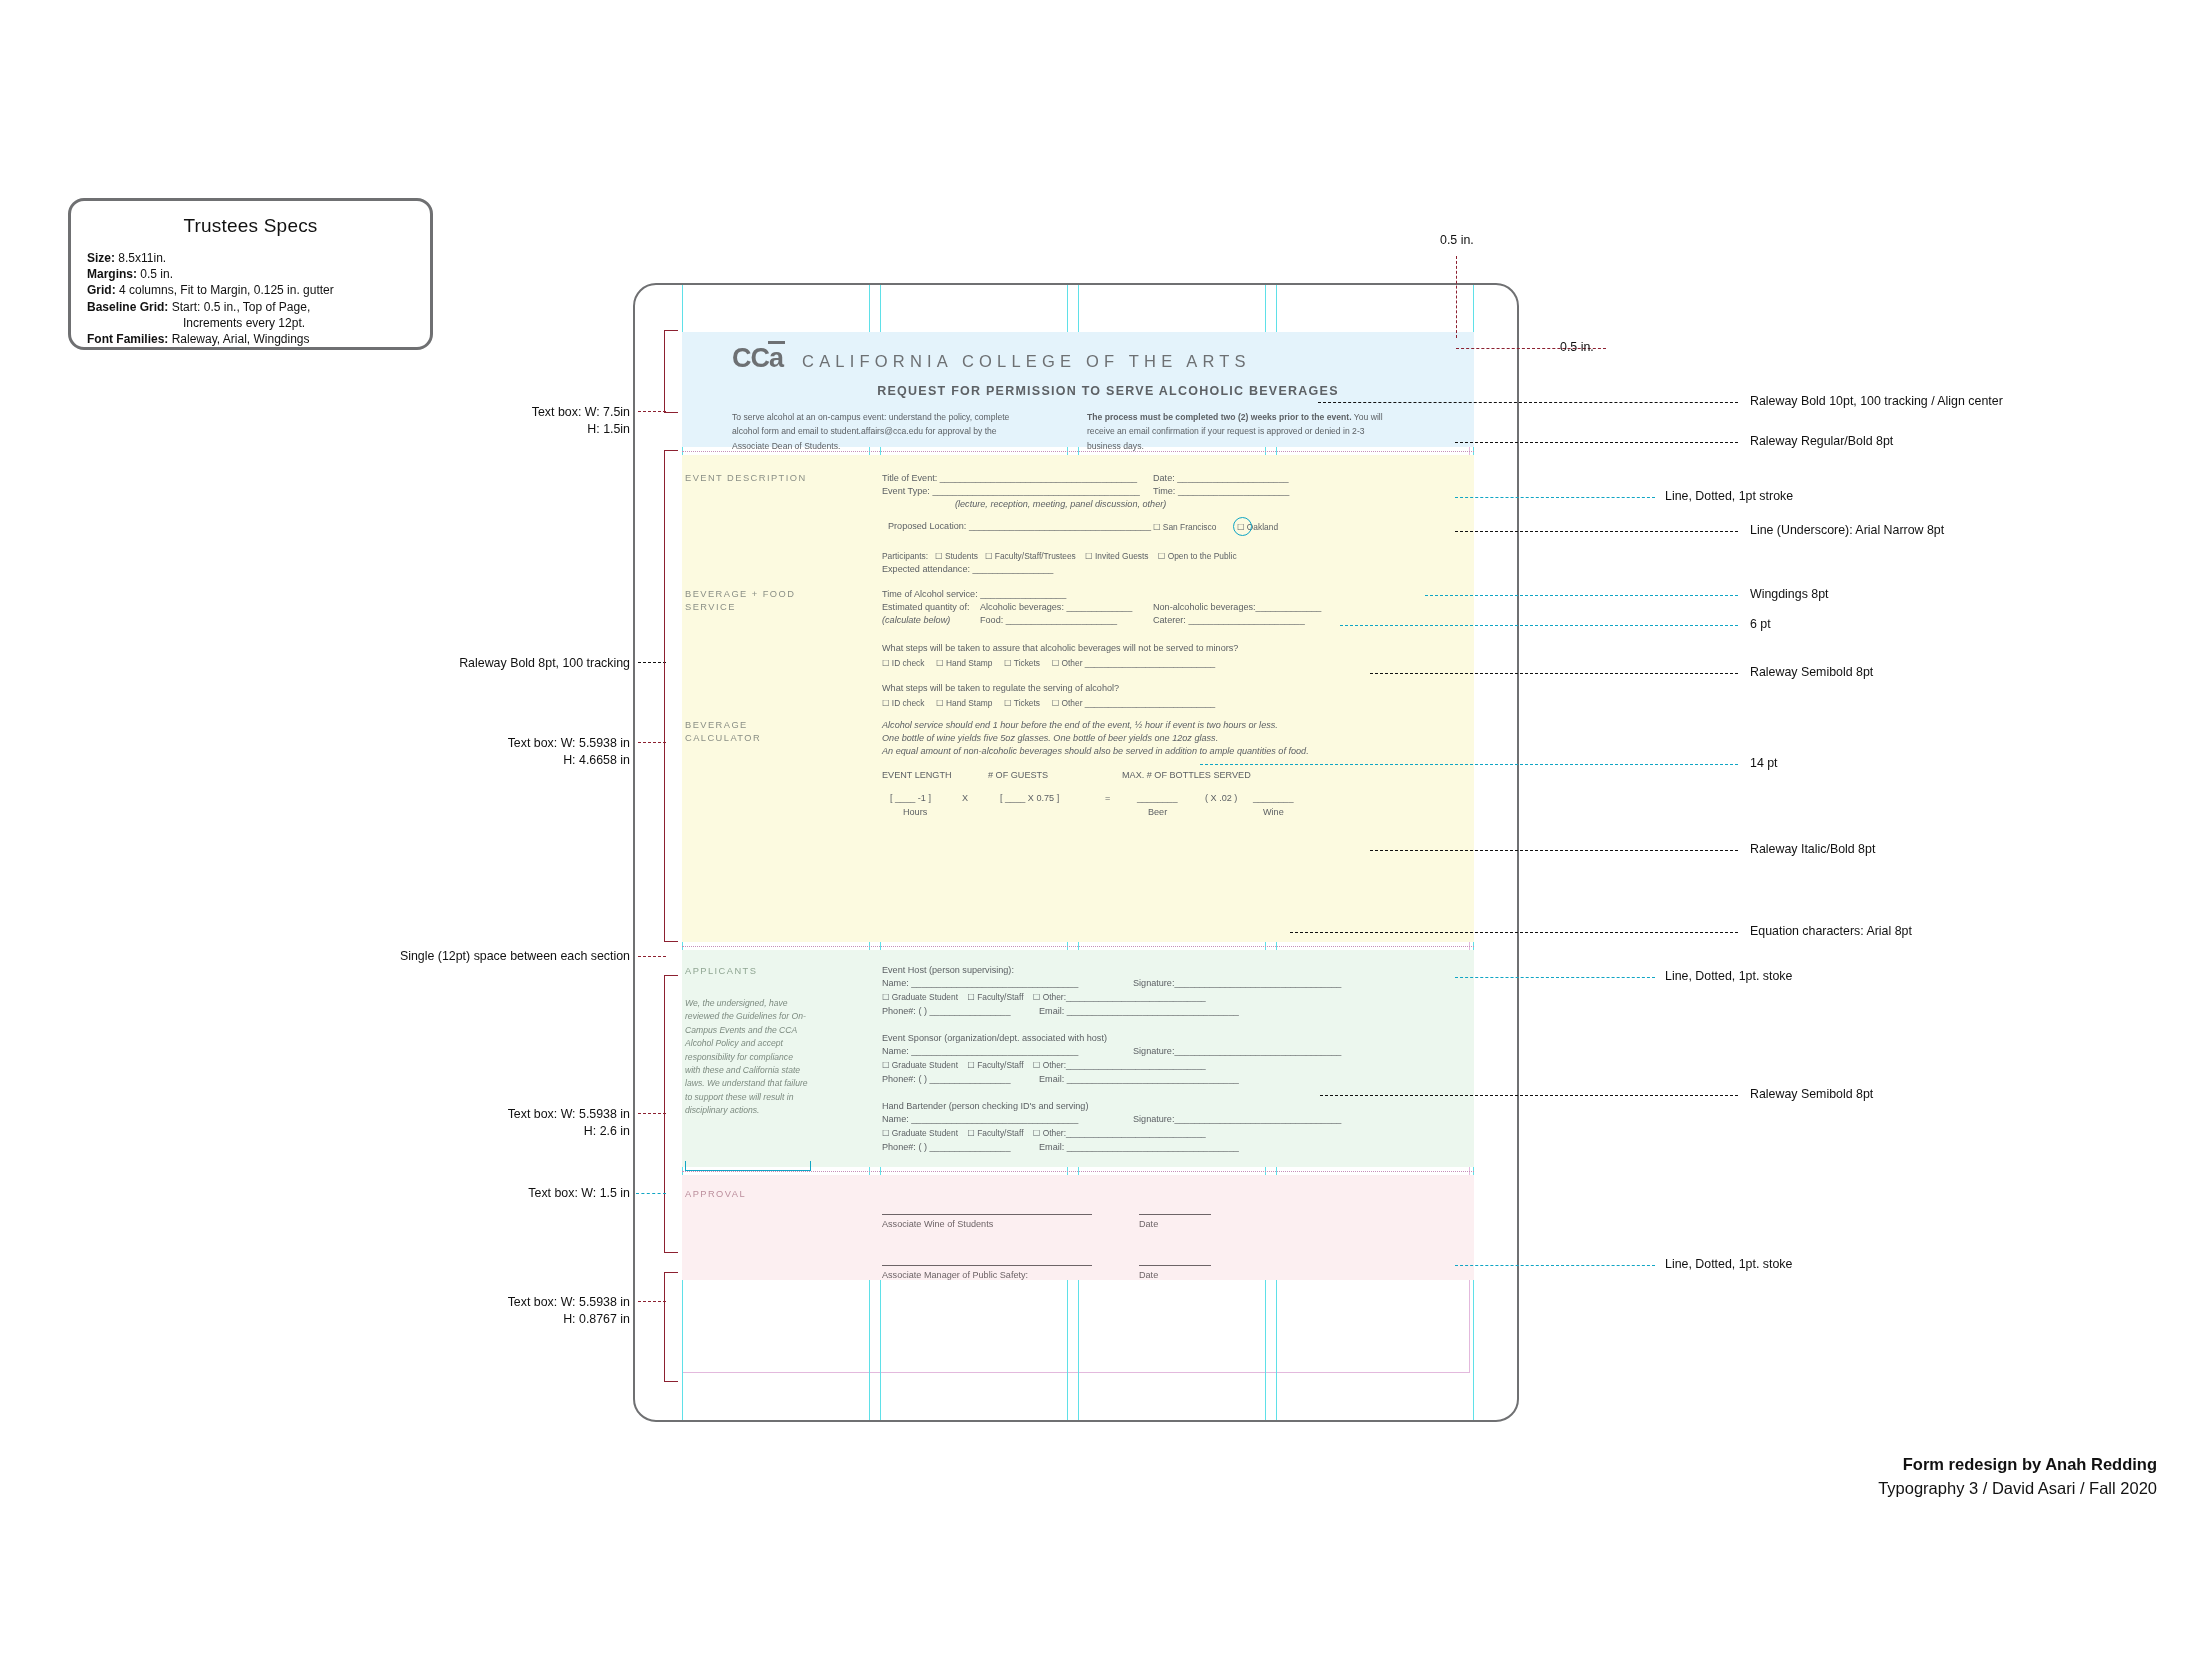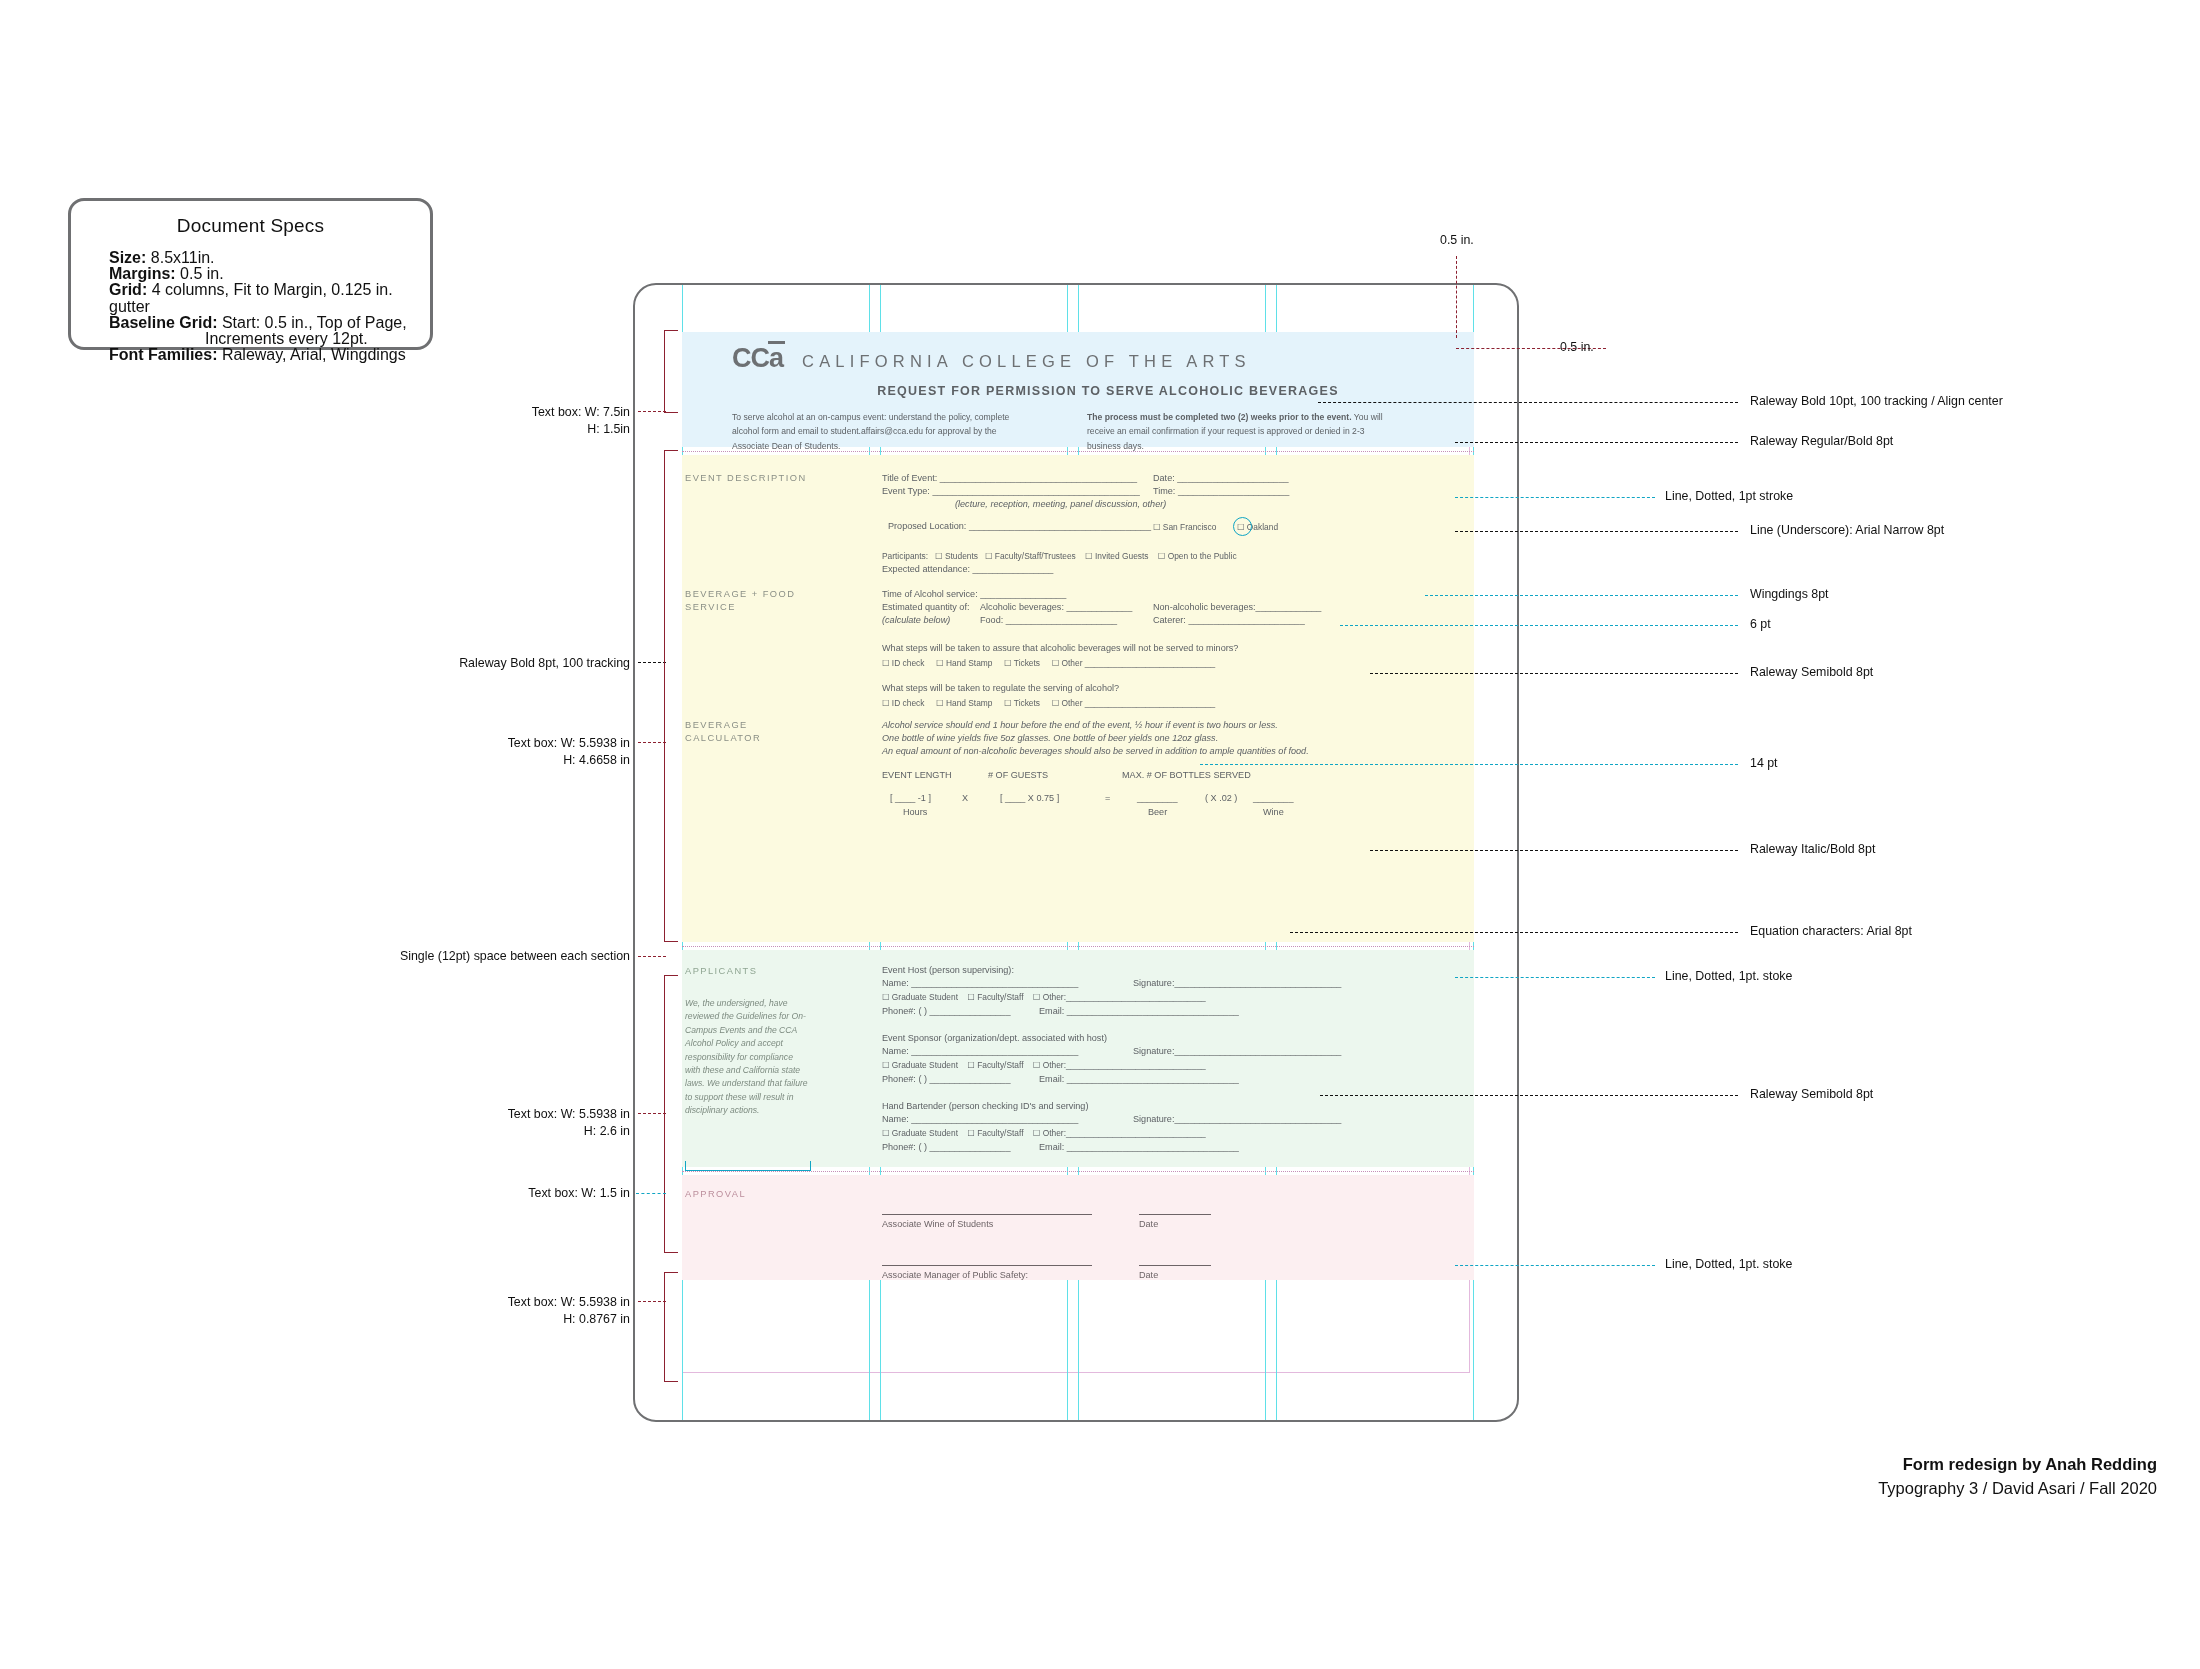--- a/index.html
+++ b/index.html
@@ -16,21 +16,21 @@
   
   #specs-card {
     left: 68px; top: 198px; width: 365px; height: 152px;
     border: 3px solid #6f7072; border-radius: 16px;
     background: #fff;
   }
   #specs-title {
     text-align: center; font-size: 19px; letter-spacing: .2px;
     margin-top: 14px; color: #111;
   }
-  #specs-list { margin: 13px 0 0 38px; font-size: 16px; line-height: 16.2px; color: #111; }
+  #specs-list { margin: 13px 0 0 16px; font-size: 12px; line-height: 16.2px; color: #111; }
   #specs-list .k { font-weight: bold; }
   #specs-list .indent { display: block; padding-left: 96px; }
 
   
   #sheet {
     left: 633px; top: 283px; width: 886px; height: 1139px;
     border: 2px solid #6f7072; background: #fff;
   }
   
   .vguide { position: absolute; top: 0; bottom: 0; width: 1px; background: #5fe0e8; }
@@ -115,21 +115,21 @@
   #credit {
     position: absolute; right: 43px; top: 1452px; text-align: right;
     font-size: 16.5px; line-height: 24px; color: #111;
   }
   #credit .b { font-weight: bold; }
 </style>
 </head>
 <body>
 
 <div id="specs-card" class="abs">
-  <div id="specs-title">Document Specs</div>
+  <div id="specs-title">Trustees Specs</div>
   <div id="specs-list">
       <div><span class="k">Size:</span><span> 8.5x11in.</span></div>
       <div><span class="k">Margins:</span><span> 0.5 in.</span></div>
       <div><span class="k">Grid:</span><span> 4 columns, Fit to Margin, 0.125 in. gutter</span></div>
       <div><span class="k">Baseline Grid:</span><span> Start: 0.5 in., Top of Page,</span></div>
       <div class="indent">Increments every 12pt.</div>
       <div><span class="k">Font Families:</span><span> Raleway, Arial, Wingdings</span></div>
     </div>
 </div>
 

